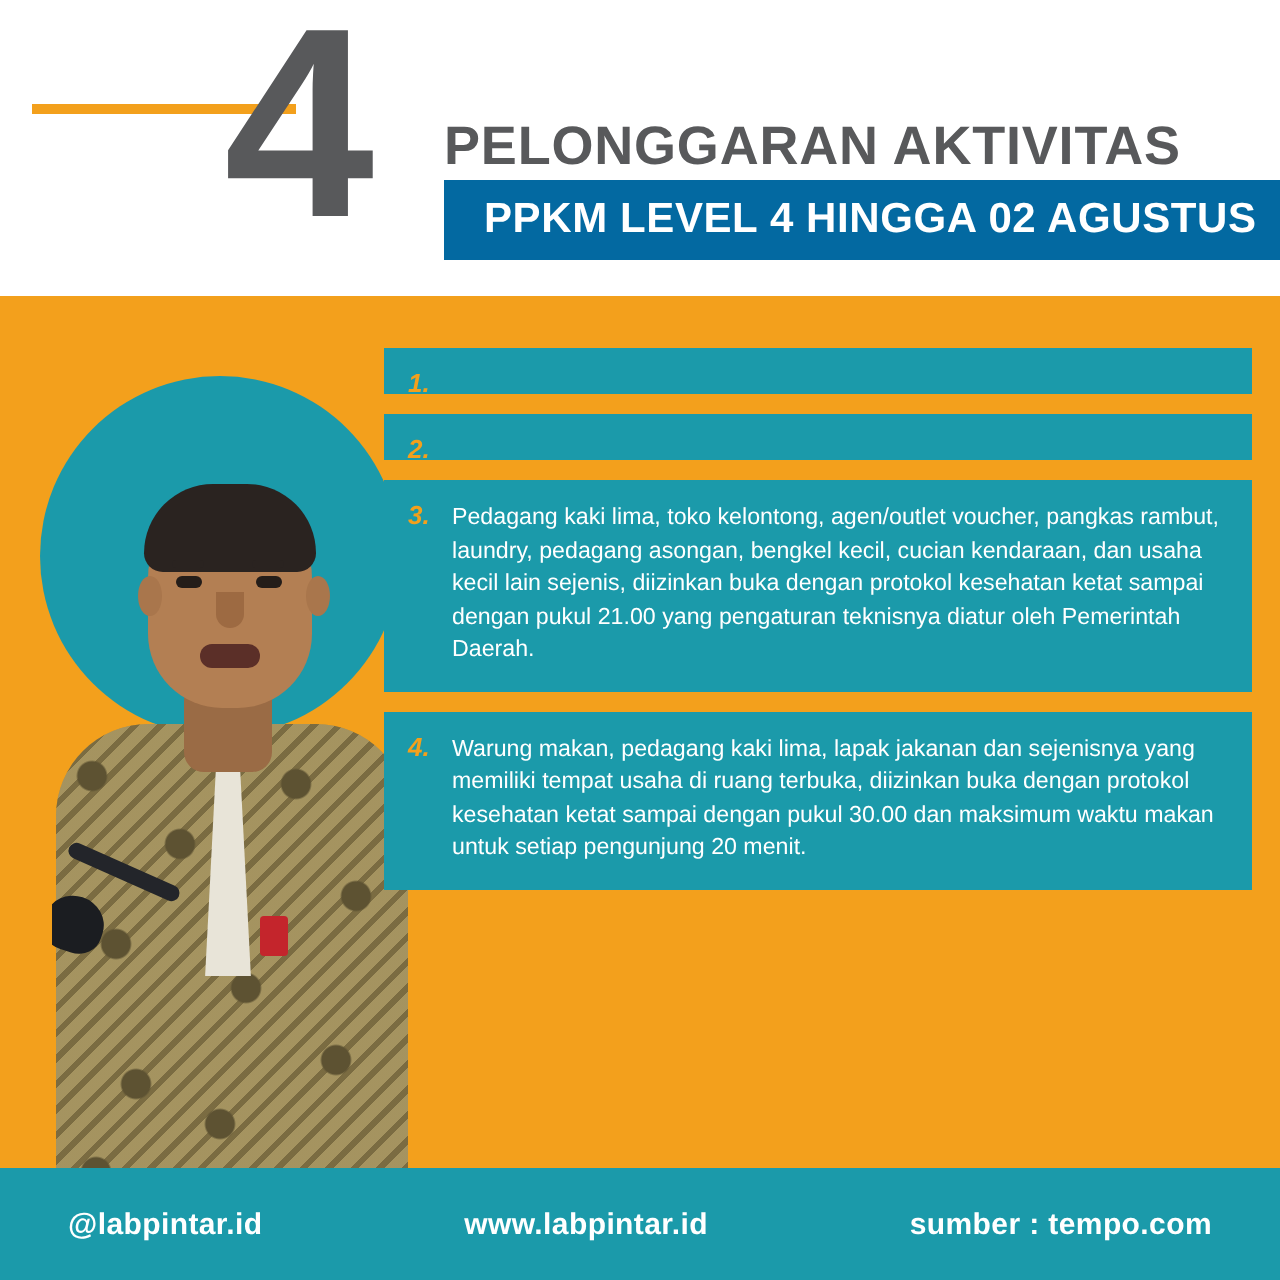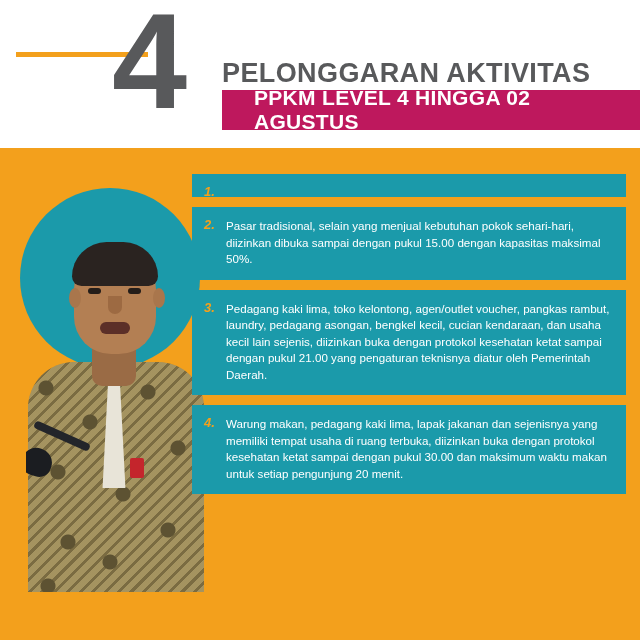--- a/index.html
+++ b/index.html
@@ -68,28 +68,28 @@
     color: #58595b;
     font-family: "Liberation Sans", sans-serif;
     margin-top: 14px;
   }
   .header-sub {
     position: absolute;
     left: 222px;
     top: 90px;
     width: 418px;
     height: 40px;
-    background: #be185d;
+    background: #0369a1;
     color: #ffffff;
     font-size: 21px;
     font-weight: bold;
     letter-spacing: 0.3px;
     display: flex;
     align-items: center;
-    padding-left: 32px;
+    padding-left: 20px;
     box-sizing: border-box;
   }
 
   
   .teal-circle {
     position: absolute;
     left: 20px;
     top: 188px;
     width: 180px;
     height: 180px;
@@ -330,26 +330,30 @@
     <div class="ph-mic"></div>
     <div class="ph-mic2"></div>
   </div>
 
   <div class="items">
     <div class="item">
       <span class="num">1.</span>
     </div>
     <div class="item">
       <span class="num">2.</span>
-      <span class="txt">Pasar tradisional, selain yang menjual kebutuhan pokok sehari-hari, diizinkan dibuka sampai dengan pukul 15.00 dengan kapasitas maksimal 50%.</span>
     </div>
     <div class="item">
       <span class="num">3.</span>
       <span class="txt">Pedagang kaki lima, toko kelontong, agen/outlet voucher, pangkas rambut, laundry, pedagang asongan, bengkel kecil, cucian kendaraan, dan usaha kecil lain sejenis, diizinkan buka dengan protokol kesehatan ketat sampai dengan pukul 21.00 yang pengaturan teknisnya diatur oleh Pemerintah Daerah.</span>
     </div>
     <div class="item">
       <span class="num">4.</span>
       <span class="txt">Warung makan, pedagang kaki lima, lapak jakanan dan sejenisnya yang memiliki tempat usaha di ruang terbuka, diizinkan buka dengan protokol kesehatan ketat sampai dengan pukul 30.00 dan maksimum waktu makan untuk setiap pengunjung 20 menit.</span>
     </div>
   </div>
 
+  <div class="footer">
+    <div class="handle">@labpintar.id</div>
+    <div>www.labpintar.id</div>
+    <div>sumber : tempo.com</div>
+  </div>
 
 </div>
 
 </body></html>

